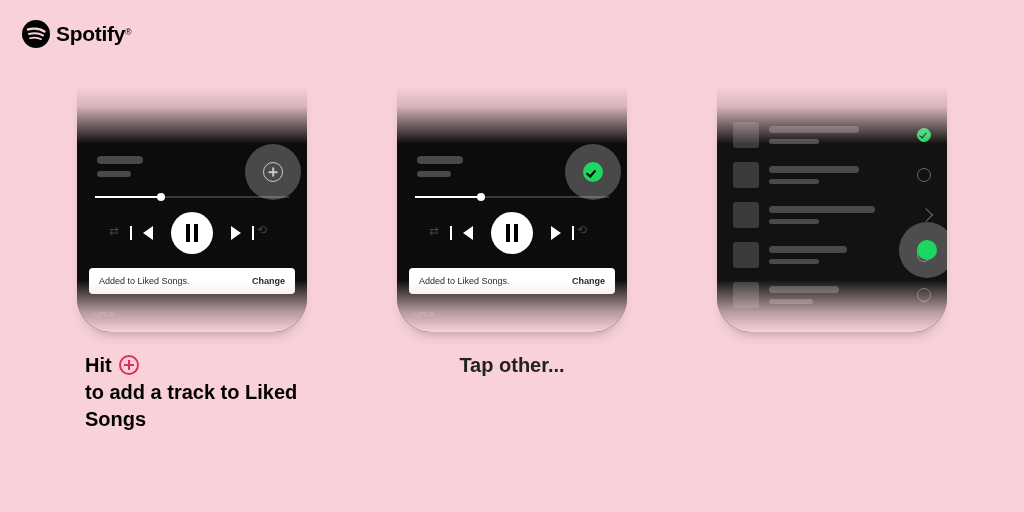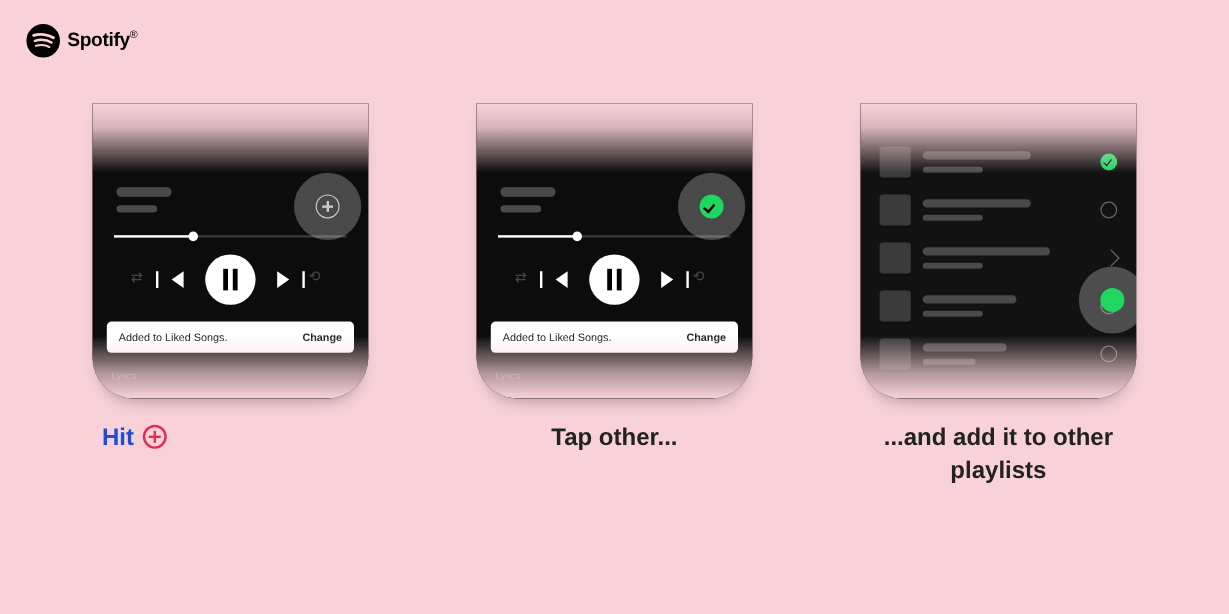--- a/index.html
+++ b/index.html
@@ -20,21 +20,21 @@
     gap: 6px;
   }
   .logo-mark {
     width: 28px; height: 28px; border-radius: 50%;
     background: #000; position: relative;
   }
   .logo-mark::before {
     content: ""; position: absolute; inset: 0;
   }
   .logo-arcs { position: absolute; inset: 0; }
-  .logo-text { font-weight: 700; font-size: 16px; letter-spacing: -0.3px; }
+  .logo-text { font-weight: 700; font-size: 21px; letter-spacing: -0.3px; }
   .logo-reg { font-size: 9px; vertical-align: super; }
 
   .steps {
     position: absolute;
     top: 86px;
     left: 0; right: 0;
     display: flex;
     justify-content: center;
     gap: 90px;
   }
@@ -152,21 +152,21 @@
   .caption {
     margin-top: 20px;
     font-size: 20px;
     font-weight: 700;
     color: #222;
     text-align: left;
     line-height: 1.35;
     width: 100%;
     padding: 0 8px;
   }
-  .caption.red { color: #1d4ed8; }
+  .caption.red { color: #000000; }
   .caption .inline-icon {
     display:inline-flex; align-items:center; justify-content:center;
     width:20px; height:20px; border:2px solid #E12D55; border-radius:50%;
     vertical-align:-3px; position:relative; margin: 0 2px;
   }
   .caption .inline-icon::before, .caption .inline-icon::after {
     content:""; position:absolute; background:#E12D55;
   }
   .caption .inline-icon::before { width:10px; height:2px; left:50%; top:50%; transform:translate(-50%,-50%); }
   .caption .inline-icon::after  { width:2px; height:10px; left:50%; top:50%; transform:translate(-50%,-50%); }
@@ -211,20 +211,21 @@
       </div>
       <div class="toast">
         <span>Added to Liked Songs.</span>
         <span class="change">Change</span>
       </div>
       <div class="lyrics-tag">Lyrics</div>
     </div>
     <div class="caption red">
       <span>Hit</span>
       <span class="inline-icon"></span><br>
+      <span>to add a track to Liked Songs</span>
     </div>
   </div>
 
   <div class="step step-2">
     <div class="phone phone-2">
       <div class="np-meta">
         <div class="bar"></div>
           <div class="bar"></div>
       </div>
       <div class="highlight">
@@ -286,16 +287,15 @@
         <div class="pl-lines">
             <div class="bar" style="width:70px"></div>
             <div class="bar" style="width:44px"></div>
           </div>
         <span class="radio"></span>
       </div>
       <div class="highlight">
         <span class="inner"></span>
       </div>
     </div>
-    <div class="caption">...and add it to other playlists</div>
   </div>
 
 </div>
 
 </body></html>

